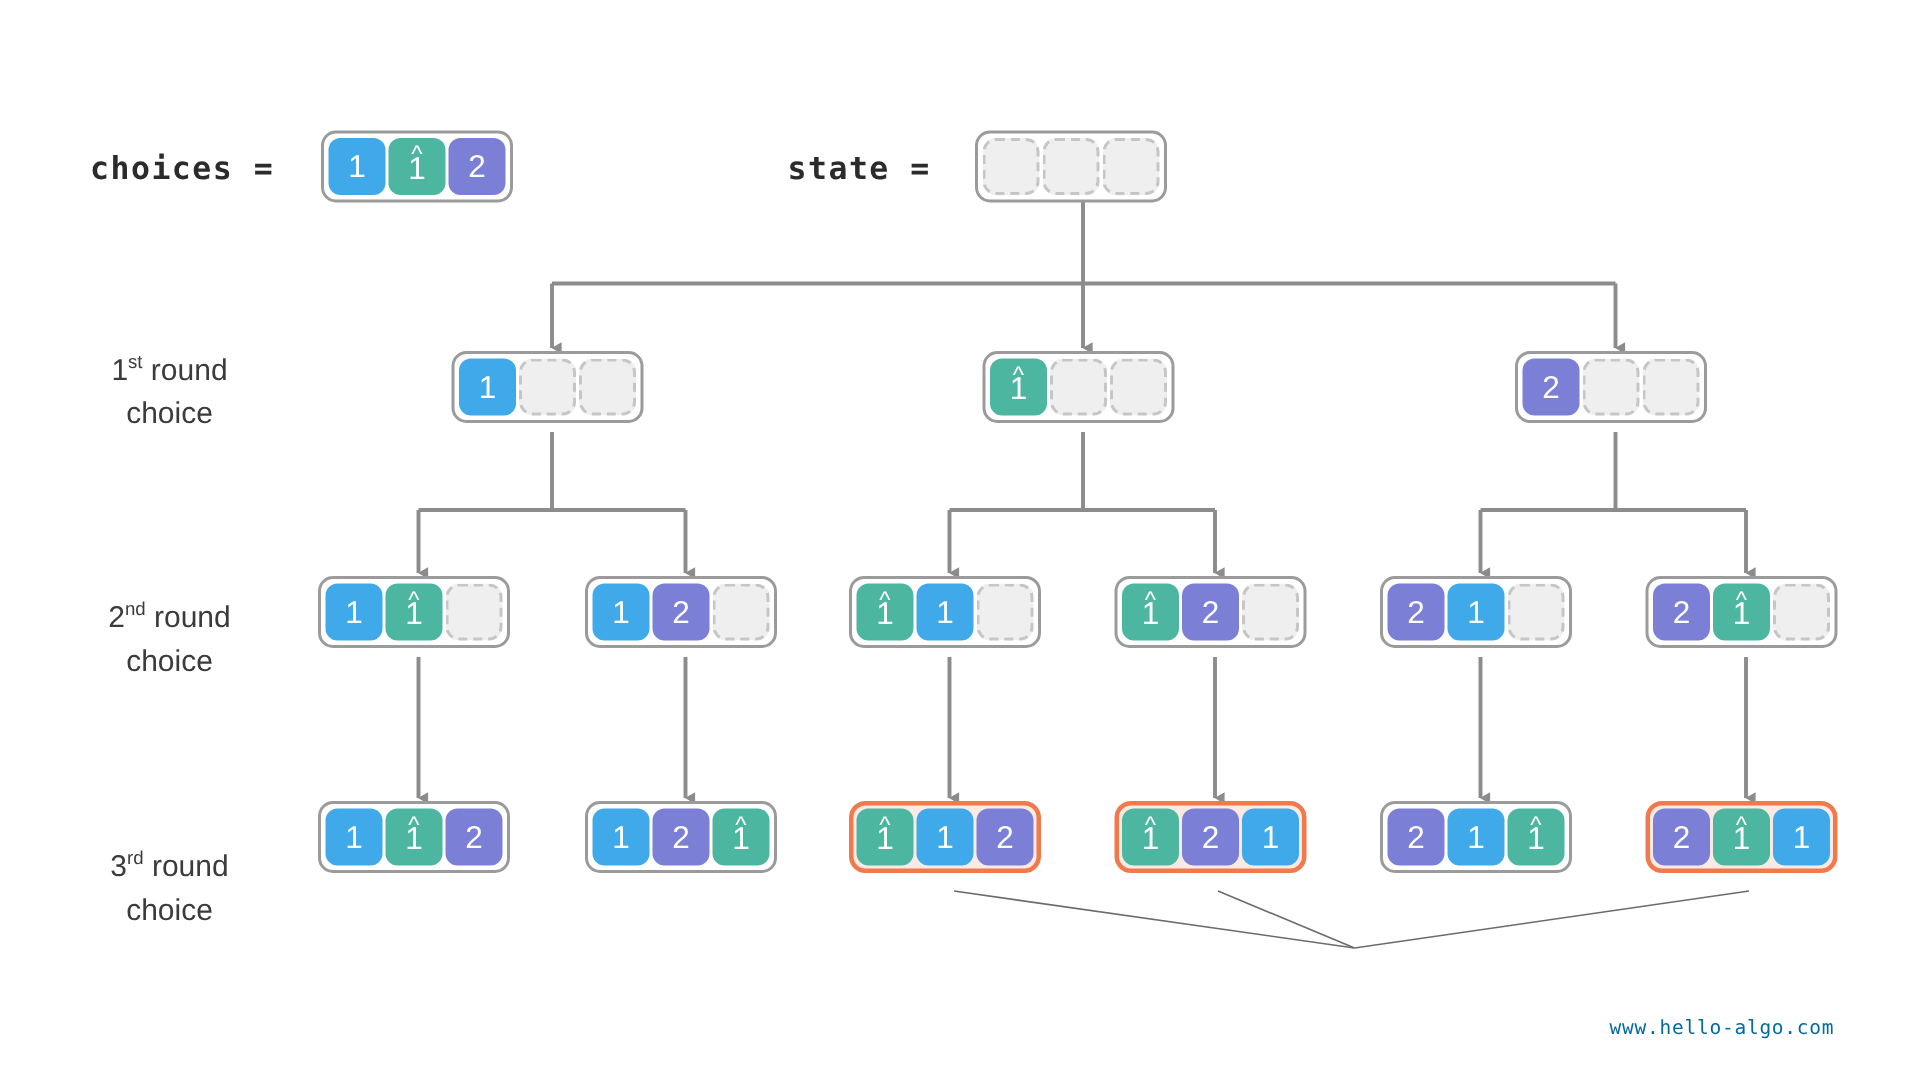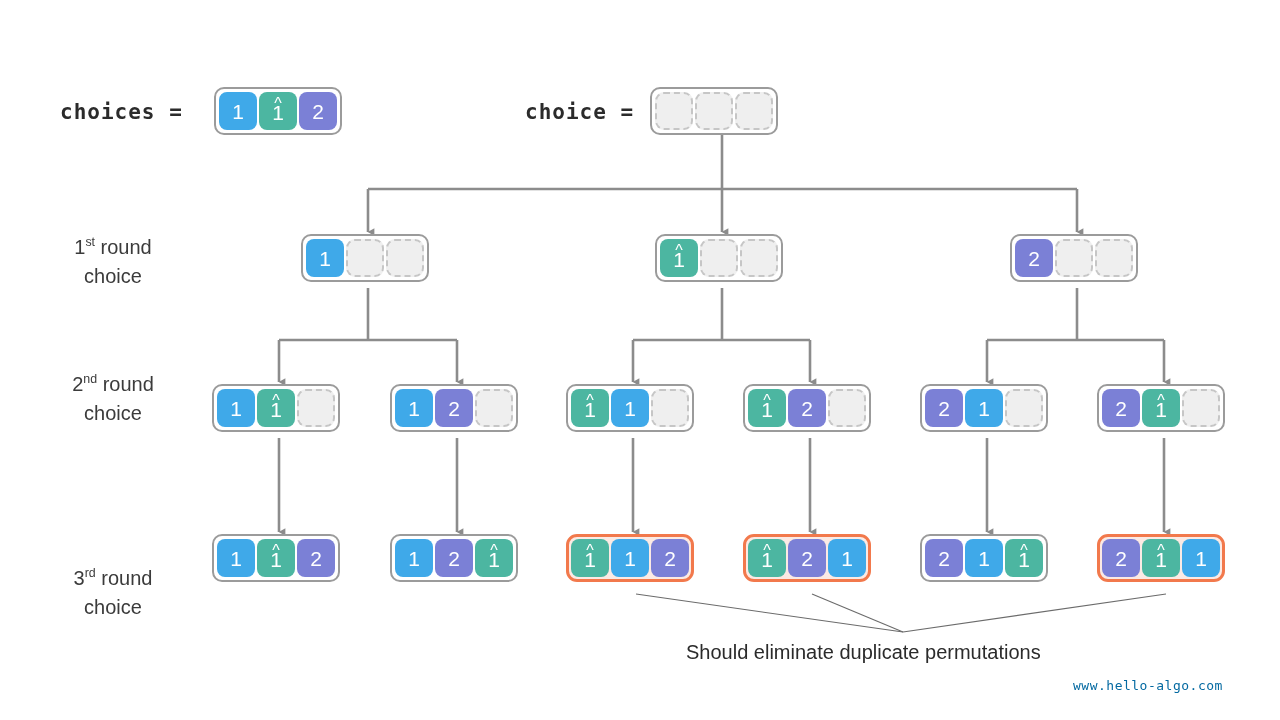--- a/index.html
+++ b/index.html
@@ -157,21 +157,21 @@
     </g>
 
     <g stroke="#6b6b6b" stroke-width="1.1" fill="none">
       <path d="M636,594 L903,632"></path>
       <path d="M812,594 L903,632"></path>
       <path d="M1166,594 L903,632"></path>
     </g>
   </svg>
 
   <div class="mono-label" style="left:60px;top:100px;">choices =</div>
-  <div class="mono-label" style="left:525px;top:100px;">choice =</div>
+  <div class="mono-label" style="left:525px;top:100px;">state =</div>
 
   <div id="choices-node" class="node plain" style="left:214px;top:87px;">
       <div class="cell blue">1</div>
       <div class="cell green">
         <span class="hatwrap">
           <span class="hat">^</span>
           <span class="num">1</span>
         </span>
       </div>
       <div class="cell purple">2</div>
@@ -180,21 +180,21 @@
       <div class="cell empty"></div>
       <div class="cell empty"></div>
       <div class="cell empty"></div>
     </div>
 
   <div class="round-label" style="left:28px;top:233px;">
     <span>1</span><sup>st</sup><span> round</span><br>
     <span>choice</span>
   </div>
 
-  <div class="round-label" style="left:28px;top:370px;">
+  <div class="round-label" style="left:28px;top:398px;">
     <span>2</span><sup>nd</sup><span> round</span><br>
     <span>choice</span>
   </div>
 
   <div class="round-label" style="left:28px;top:564px;">
     <span>3</span><sup>rd</sup><span> round</span><br>
     <span>choice</span>
   </div>
 
   <div id="tree-nodes">
@@ -323,16 +323,15 @@
         <div class="cell green">
           <span class="hatwrap">
             <span class="hat">^</span>
             <span class="num">1</span>
           </span>
         </div>
         <div class="cell blue">1</div>
       </div>
     </div>
 
-  <div class="caption" style="left:686px;top:641px;">Should eliminate duplicate permutations</div>
   <div class="watermark" style="left:1073px;top:678px;">www.hello-algo.com</div>
 
 </div>
 
 </body></html>

